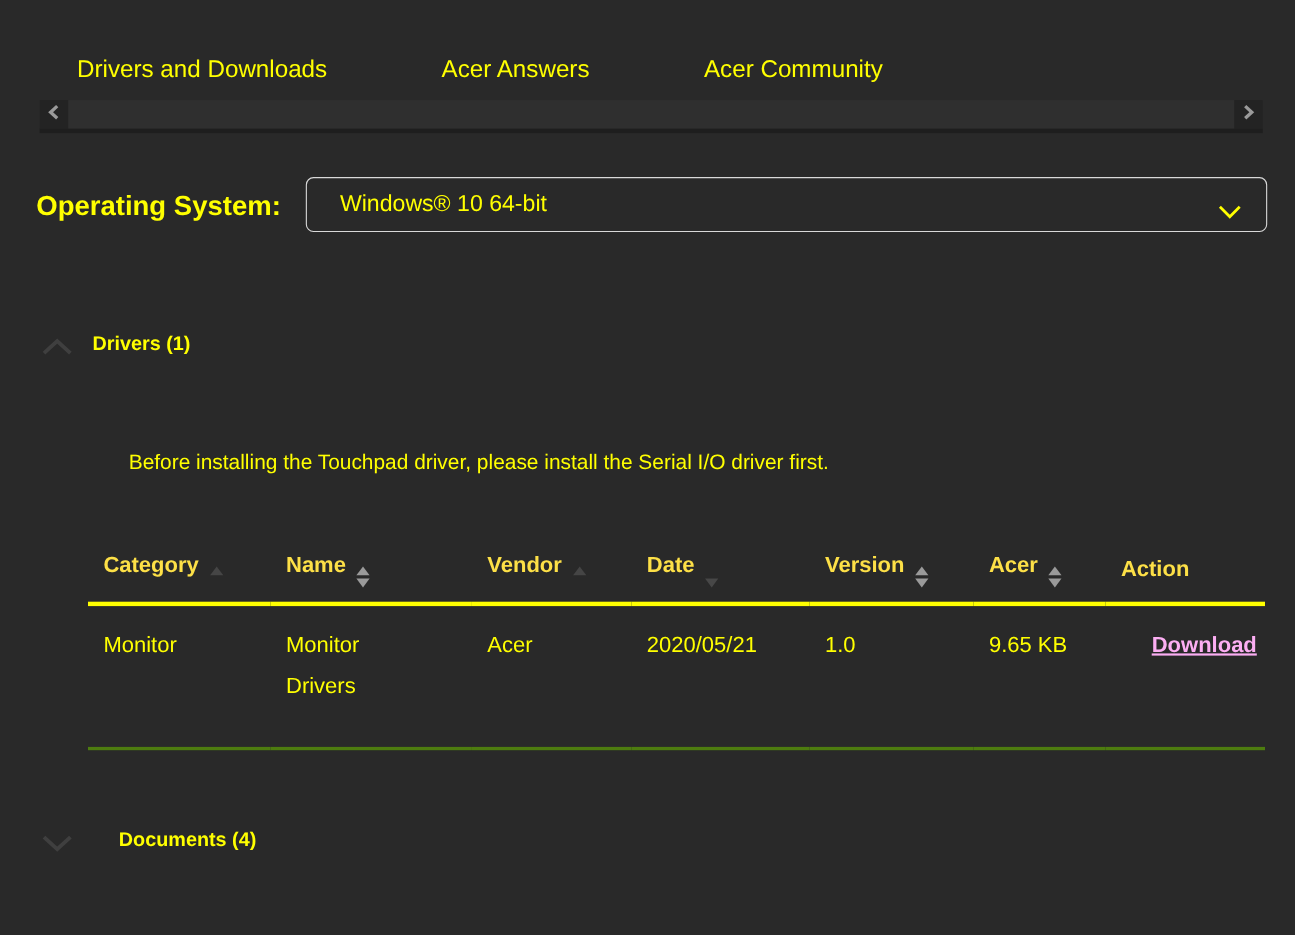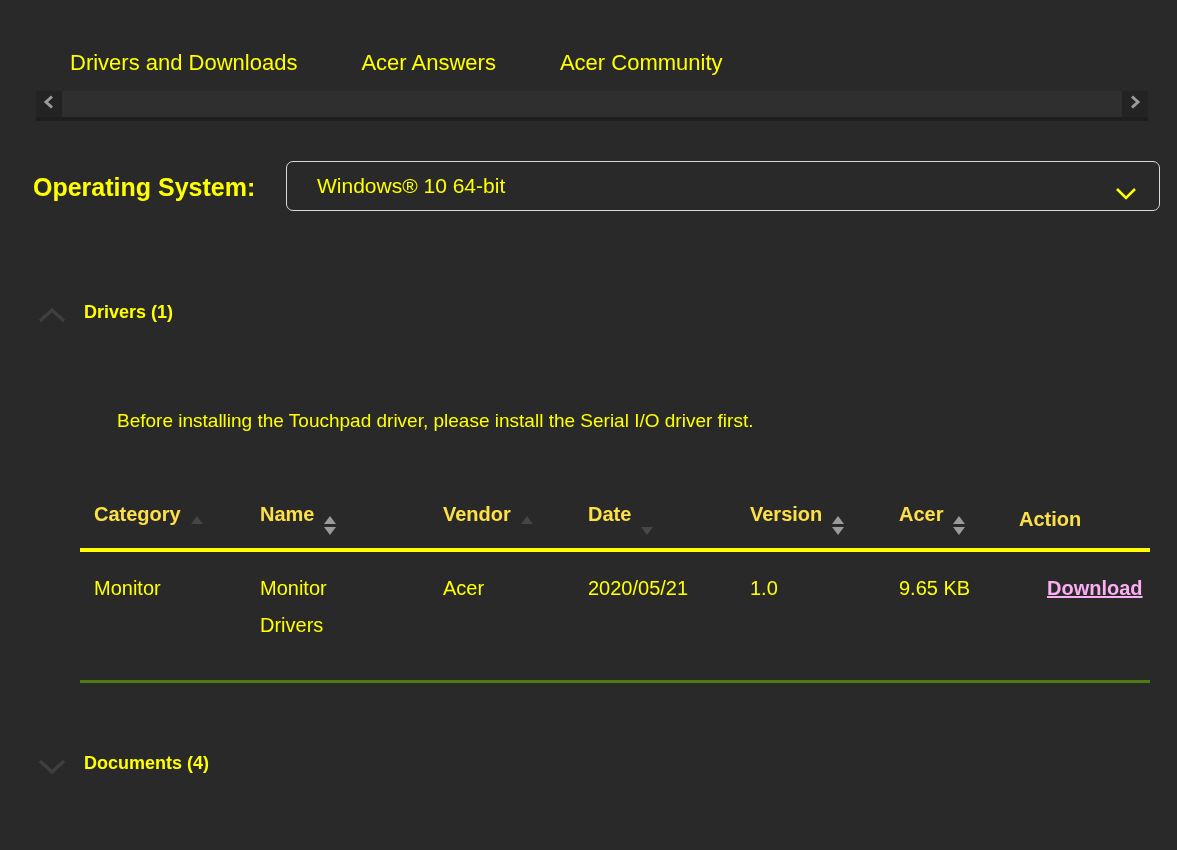--- a/index.html
+++ b/index.html
@@ -1,42 +1,42 @@
 <!DOCTYPE html>
 <html><head>
 <meta charset="utf-8">
 <style>
   html,body{margin:0;padding:0;background:#292929;}
   .stage{
     position:relative;width:1177px;height:850px;background:#292929;
     font-family:"Liberation Sans",sans-serif;color:#ffff00;overflow:hidden;
   }
   
-  .topnav{position:absolute;top:50px;left:70px;display:flex;gap:64px;text-align:center;}
+  .topnav{position:absolute;top:50px;left:70px;display:flex;gap:104px;text-align:center;}
   .topnav a{color:#ffff00;text-decoration:none;font-size:22px;cursor:pointer;white-space:nowrap;}
   
   .scroller{position:absolute;top:91px;left:36px;width:1112px;height:26px;background:#2f2f2f;}
   .scroller .btn{position:absolute;top:0;width:26px;height:26px;background:#232323;
     display:flex;align-items:center;justify-content:center;cursor:pointer;}
   .scroller .btn.left{left:0;}
   .scroller .btn.right{right:0;}
   .scroller-shadow{position:absolute;top:117px;left:36px;width:1112px;height:4px;background:#1e1e1e;}
   
   .os-label{position:absolute;top:173px;left:33px;font-size:25px;font-weight:bold;}
-  .os-select{position:absolute;top:161px;left:286px;width:874px;height:50px;
+  .os-select{position:absolute;top:161px;left:278px;width:874px;height:50px;
     border:1.5px solid #d9d9d9;border-radius:7px;box-sizing:border-box;
     display:flex;align-items:center;padding-left:30px;font-size:21px;cursor:pointer;background:#292929;}
   .os-select .chev{position:absolute;right:22px;top:19px;}
   
   .sec-icon{position:absolute;left:38px;}
   .sec-title{position:absolute;left:84px;font-size:18px;font-weight:bold;cursor:pointer;}
   #drivers-icon{top:306px;}
   #drivers-title{top:302px;}
   #documents-icon{top:758px;}
-  #documents-title{top:753px;}
+  #documents-title{top:753px;margin-left:24px;}
   .notice{position:absolute;top:410px;left:117px;font-size:19px;}
   
   .tablewrap{position:absolute;top:497px;left:80px;width:1070px;}
   table{border-collapse:collapse;table-layout:fixed;width:1070px;}
   th{text-align:left;font-size:20px;font-weight:bold;color:#fde047;
      padding:6px 0 13px 14px;border-bottom:4px solid #ffff00;white-space:nowrap;cursor:pointer;}
   td{font-size:20px;color:#ffff00;padding:18px 10px 36px 14px;
      border-bottom:3px solid #4d7c0f;vertical-align:top;line-height:37px;}
   .name-span{display:inline-block;max-width:112px;}
   a.download{color:#fcaef3;font-weight:bold;text-decoration:underline;cursor:pointer;font-size:20px;margin-left:28px;}

